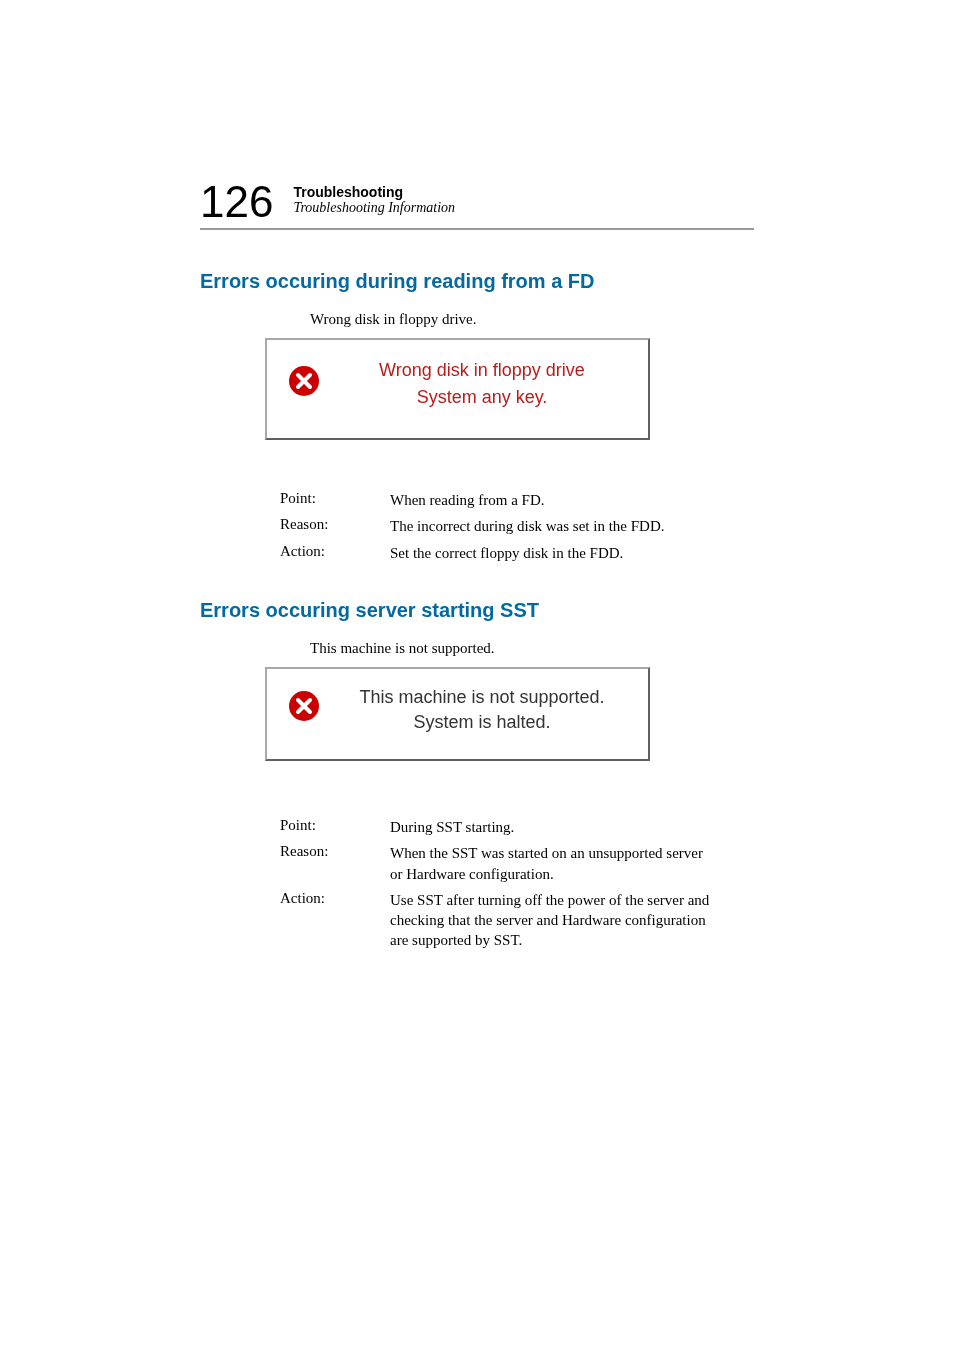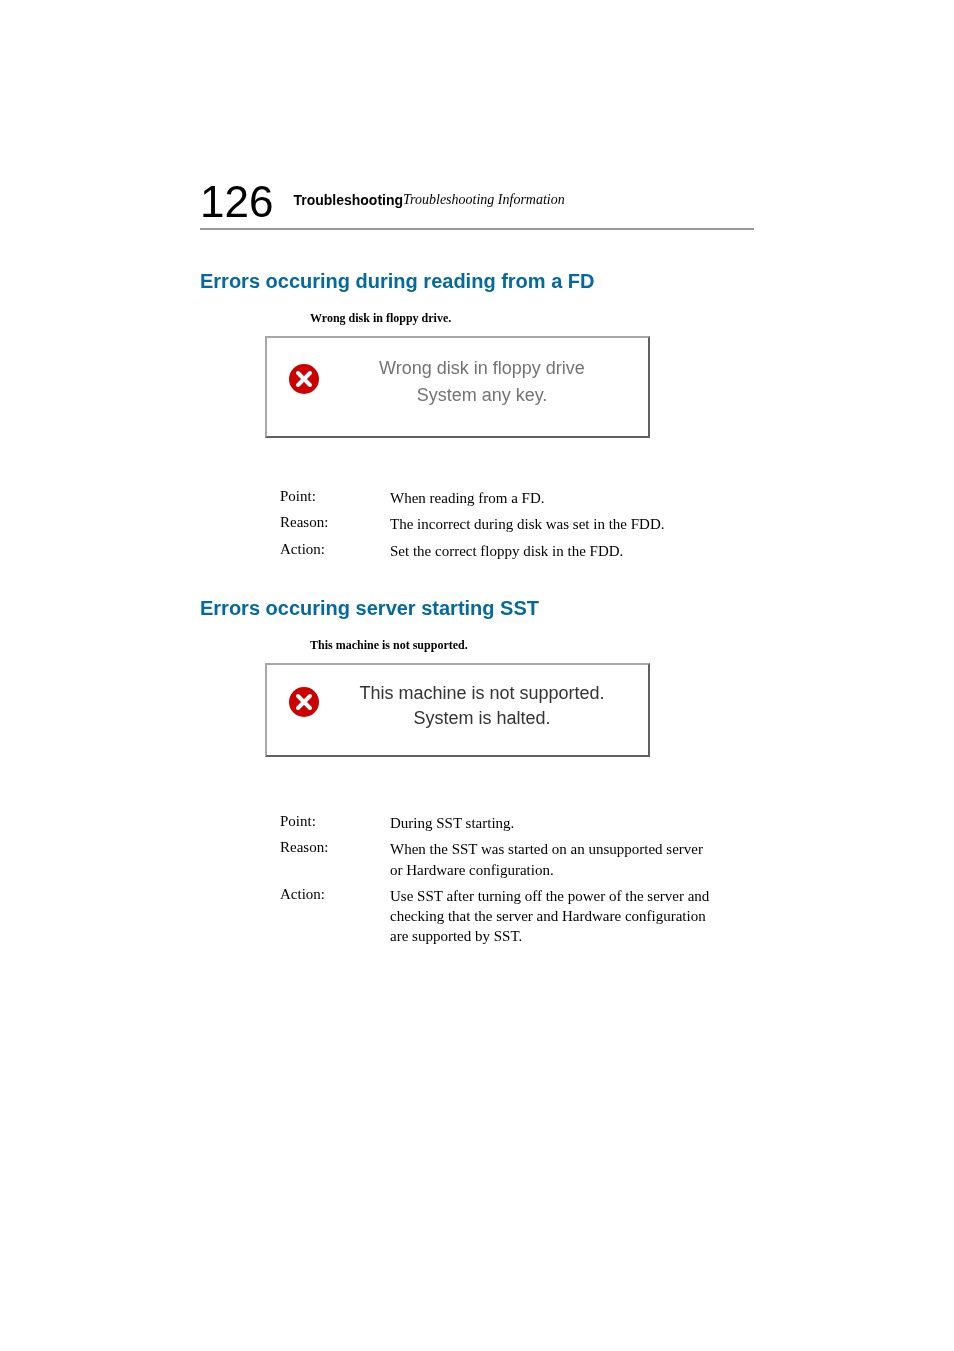--- a/index.html
+++ b/index.html
@@ -32,21 +32,21 @@
     .page-number {
       font-size: 44px;
       font-weight: normal;
       font-family: Arial, Helvetica, sans-serif;
       margin-right: 20px;
       line-height: 1;
     }
     
     .header-text {
       display: flex;
-      flex-direction: row;
+      flex-direction: column;
       padding-bottom: 4px;
     }
     
     .header-title {
       font-family: Arial, Helvetica, sans-serif;
       font-weight: bold;
       font-size: 14px;
     }
     
     .header-subtitle {
@@ -56,22 +56,22 @@
     
     .section-heading {
       font-family: Arial, Helvetica, sans-serif;
       font-weight: bold;
       font-size: 20px;
       color: #0369a1;
       margin-bottom: 18px;
     }
     
     .error-title {
-      font-weight: bold;
-      font-size: 12px;
+      font-weight: normal;
+      font-size: 15px;
       margin-left: 110px;
       margin-bottom: 10px;
     }
     
     .dialog-box {
       margin-left: 65px;
       width: 385px;
       background: #ffffff;
       border-top: 2px solid #a8a8a8;
       border-left: 2px solid #a8a8a8;
@@ -95,21 +95,21 @@
     }
     
     .dialog-text {
       display: flex;
       flex-direction: column;
       align-items: center;
       width: 100%;
       font-family: Arial, Helvetica, sans-serif;
       font-size: 18px;
       font-weight: normal;
-      color: #737373;
+      color: #b91c1c;
       gap: 6px;
     }
     
     .dialog-text-left {
       font-family: Arial, Helvetica, sans-serif;
       font-size: 18px;
       font-weight: normal;
       color: #333333;
       line-height: 1.4;
       text-align: center;

